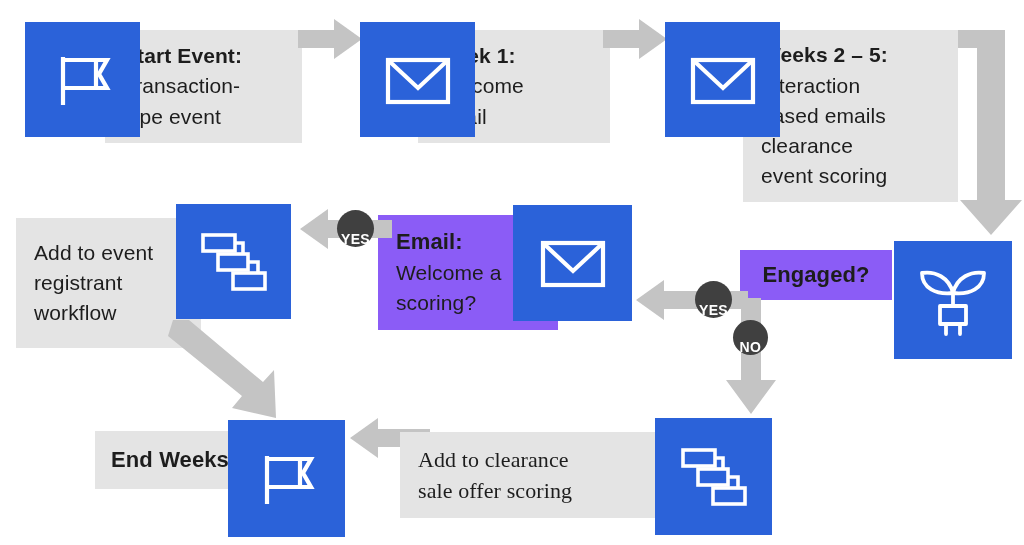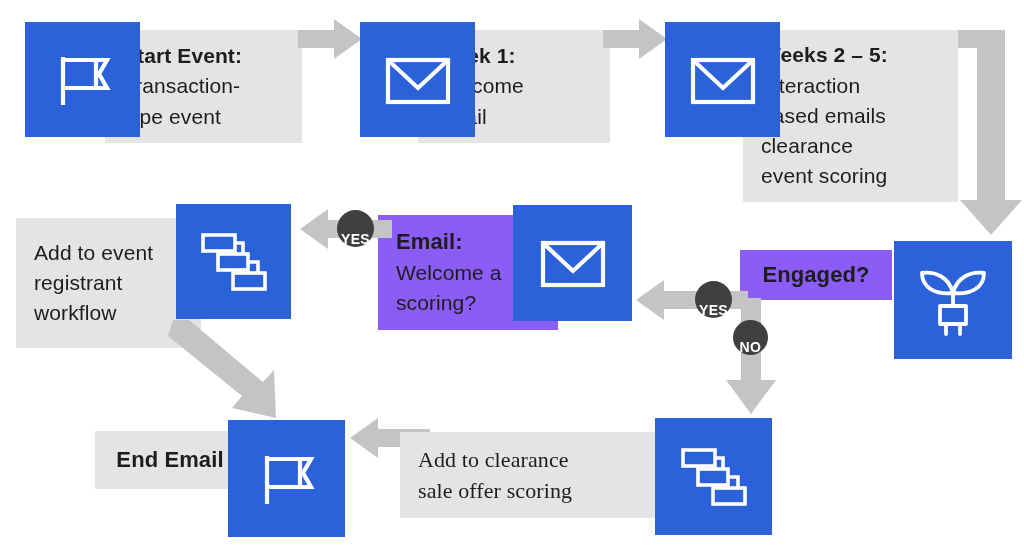--- a/index.html
+++ b/index.html
@@ -199,21 +199,21 @@
     </span>
   </div>
 
   <span class="arrow" style="left:165px;top:320px;">
     <svg width="120" height="102" viewBox="0 0 120 102" fill="#c4c4c4">
       <polygon points="8,0 24,0 98,62 109,50 111,98 67,88 77,76 3,16"></polygon>
     </svg>
   </span>
 
   <div class="label-box center" style="left:95px;top:431px;width:150px;height:58px;">
-    <div class="ttl">End Email</div>
+    <div class="ttl">End Weeks</div>
   </div>
 
   <div class="icon-box" style="left:228px;top:420px;width:117px;height:117px;">
     <span>
       <svg width="66" height="66" viewBox="0 0 66 66" fill="none" stroke="#ffffff" stroke-width="4.2" stroke-linecap="butt" stroke-linejoin="miter">
         <line x1="13" y1="10" x2="13" y2="58"></line>
         <polyline points="13,13 46,13 46,41 13,41"></polyline>
         <polyline points="46,13 57,13 49,27 57,41 46,41"></polyline>
       </svg>
     </span>

